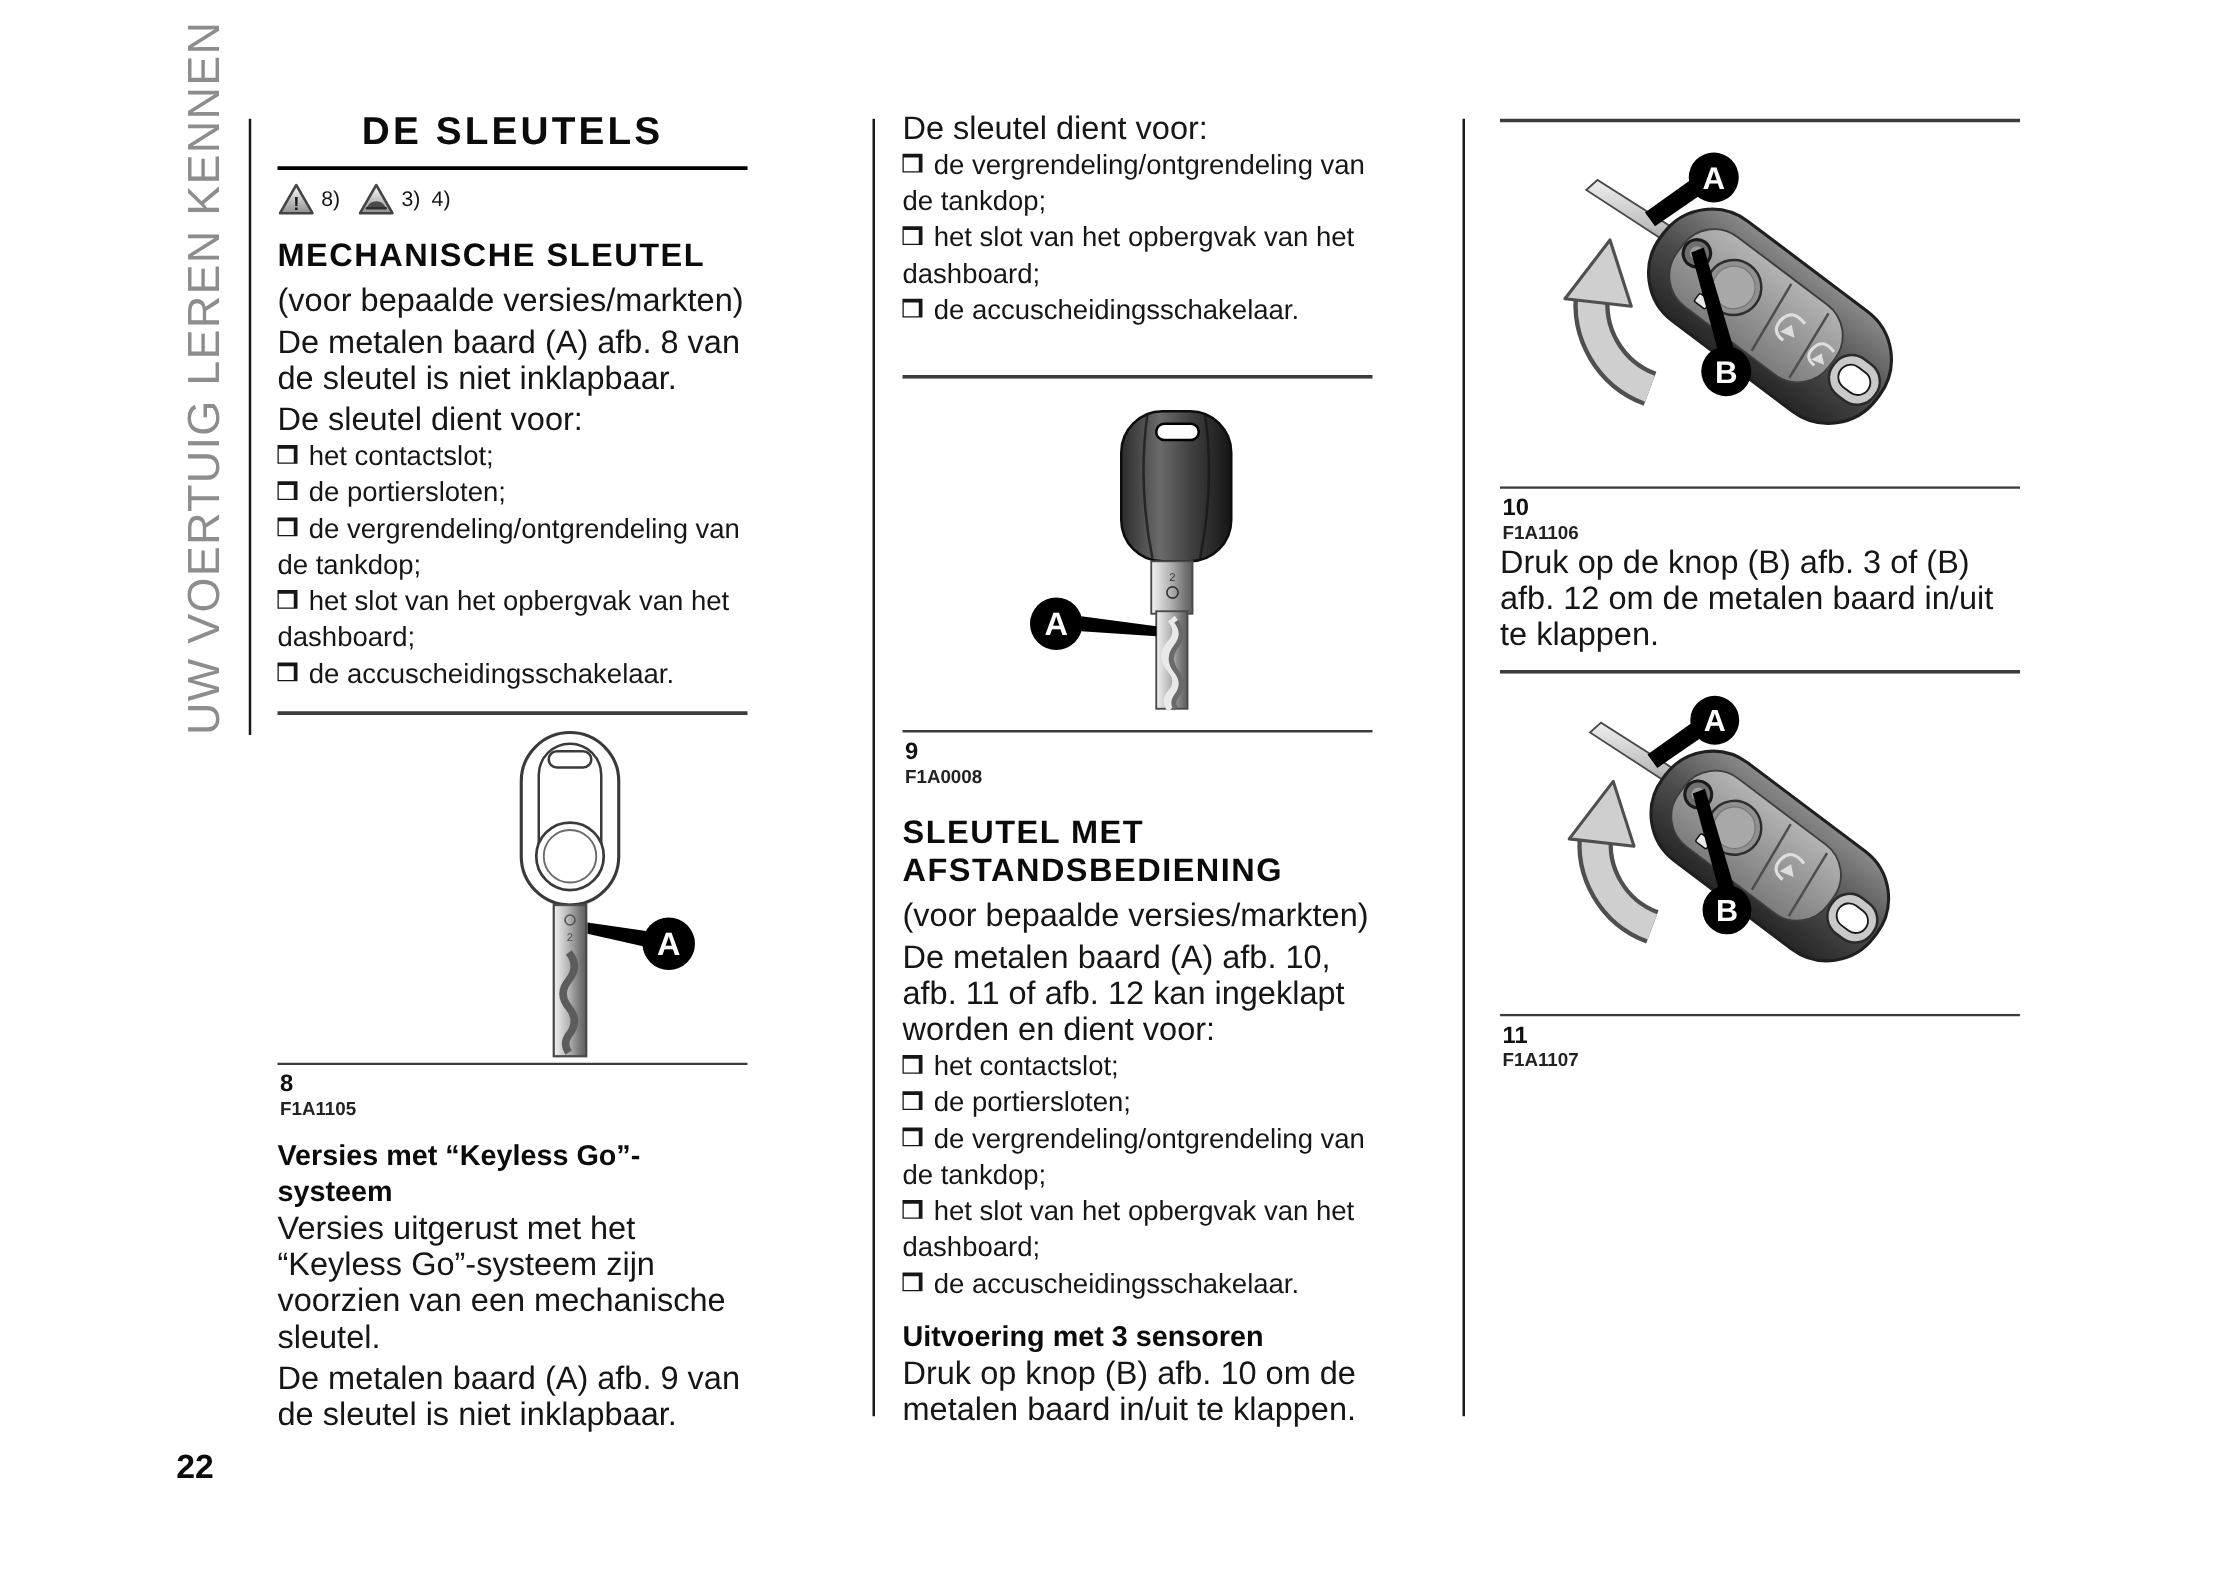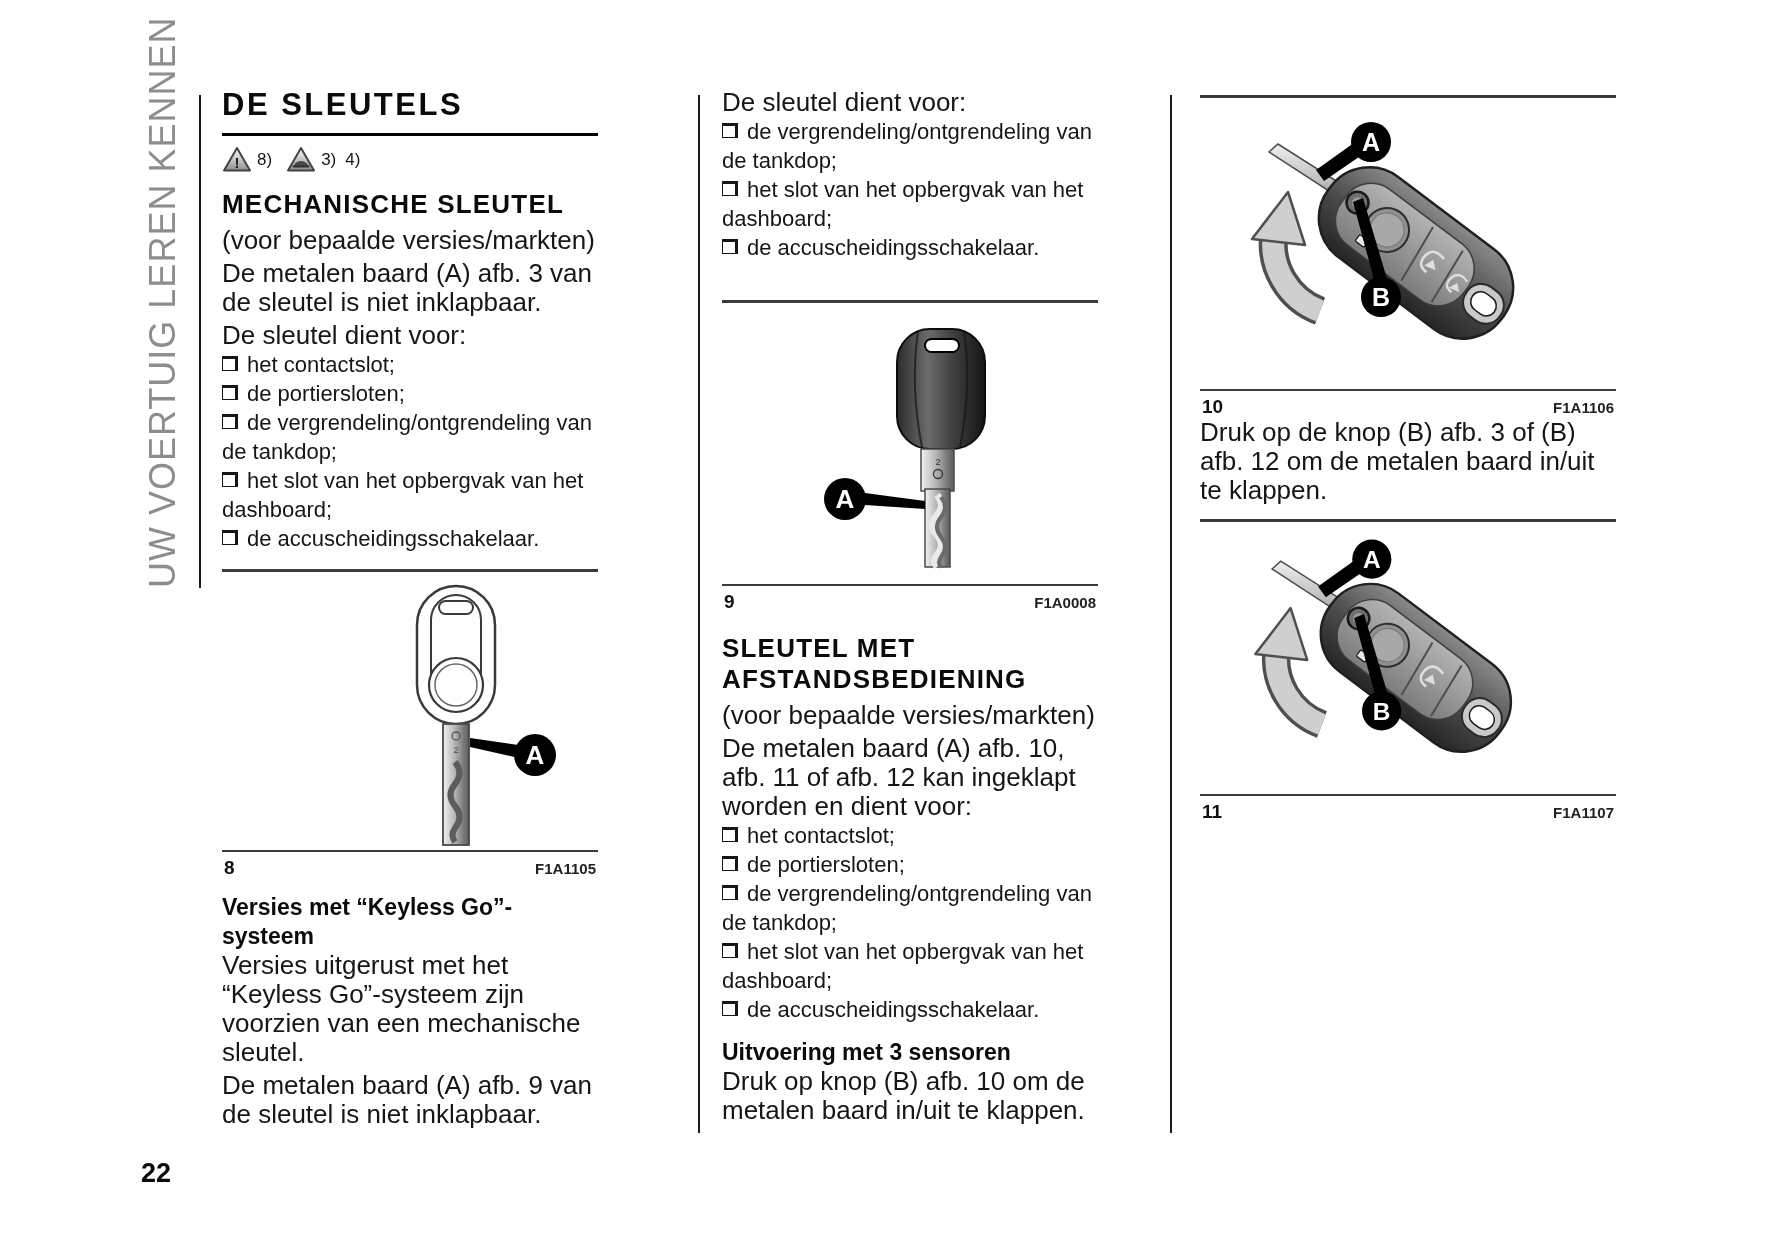--- a/index.html
+++ b/index.html
@@ -12,35 +12,35 @@
     font-size:36px;color:#8d8d8d;white-space:nowrap;letter-spacing:1px;
   }
   .sidebar-rule{position:absolute;left:199px;top:95px;width:2px;height:493px;background:#1a1a1a;}
   .vdiv{position:absolute;top:95px;width:2px;height:1038px;background:#1a1a1a;}
   #vdiv1{left:698px;} #vdiv2{left:1170px;}
   .col{position:absolute;top:88px;}
   #col1{left:222px;width:376px;}
   #col2{left:722px;width:376px;}
   #col3{left:1200px;width:416px;top:95px;}
   .h1{font-size:31px;font-weight:bold;letter-spacing:2.5px;color:#0b0b0b;margin:0;
-      padding-bottom:11px;border-bottom:3.5px solid #000;line-height:34px;}
+      padding-bottom:11px;border-bottom:3.5px solid #000;line-height:34px;text-align:center;}
   .h2{font-size:26px;font-weight:bold;letter-spacing:1.2px;margin:16px 0 0 0;line-height:31px;color:#0b0b0b;}
   .body-p{font-size:26px;line-height:29px;margin:0;}
   .body-p + .body-p{margin-top:4px;}
   .bullet-row{font-size:22px;line-height:29px;margin:0;}
   .sq{display:inline-block;width:12px;height:11px;border:solid #161616;border-width:3px 3px 1.5px 1.5px;
       margin-right:9px;vertical-align:1px;}
   .subhead{font-size:23px;font-weight:bold;line-height:29px;margin:14px 0 0 0;color:#0b0b0b;}
   .warn-row{display:flex;align-items:center;margin-top:10px;font-size:17px;}
   .warn-row .ref{margin:0 4px 0 5px;}
   .warn-row .gap{width:10px;}
   .figure{margin-top:0;}
   .fig-rule{height:2.5px;background:#3c3c3c;}
   .fig-canvas{position:relative;background:#fff;}
-  .fig-caption{display:flex;justify-content:space-between;align-items:baseline;padding:5px 2px 0 2px;}
+  .fig-caption{display:flex;justify-content:space-between;align-items:baseline;padding:5px 2px 0 2px;flex-direction:column;}
   .fig-num{font-weight:bold;font-size:19px;color:#111;}
   .fig-code{font-weight:bold;font-size:15px;color:#222;}
   .page-num{position:absolute;left:141px;top:1158px;font-size:27px;font-weight:bold;color:#0b0b0b;}
   .mt14{margin-top:14px;} .mt16{margin-top:16px;} .mt20{margin-top:20px;}
   .mt22{} .mt28{margin-top:28px;} .mt38{margin-top:38px;}
   .mt6{margin-top:6px;}
   svg{display:block;}
 </style>
 </head>
 <body>
@@ -100,21 +100,21 @@
       <path d="M15 2 L28 24.5 L2 24.5 Z" fill="url(#triGrad)" stroke="#444" stroke-width="2" stroke-linejoin="round"></path>
       <path d="M7.5 20 q2.5 -5 7.5 -5 q5 0 7.5 5 z" fill="#4a4a4a"></path>
       <rect x="6.5" y="19.5" width="17" height="2" rx="1" fill="#2e2e2e"></rect>
     </svg>
     <span class="ref">3)</span>
     <span class="ref">4)</span>
   </div>
 
   <h2 class="h2">MECHANISCHE SLEUTEL</h2>
   <p class="body-p mt6">(voor bepaalde versies/markten)</p>
-  <p class="body-p">De metalen baard (A) afb. 3 van de sleutel is niet inklapbaar.</p>
+  <p class="body-p">De metalen baard (A) afb. 8 van de sleutel is niet inklapbaar.</p>
   <p class="body-p">De sleutel dient voor:</p>
   <div class="bullet-row"><span class="sq"></span><span>het contactslot;</span></div>
   <div class="bullet-row"><span class="sq"></span><span>de portiersloten;</span></div>
   <div class="bullet-row"><span class="sq"></span><span>de vergrendeling/ontgrendeling van de tankdop;</span></div>
   <div class="bullet-row"><span class="sq"></span><span>het slot van het opbergvak van het dashboard;</span></div>
   <div class="bullet-row"><span class="sq"></span><span>de accuscheidingsschakelaar.</span></div>
 
   <div class="figure mt16">
     <div class="fig-rule"></div>
     <div class="fig-canvas">

